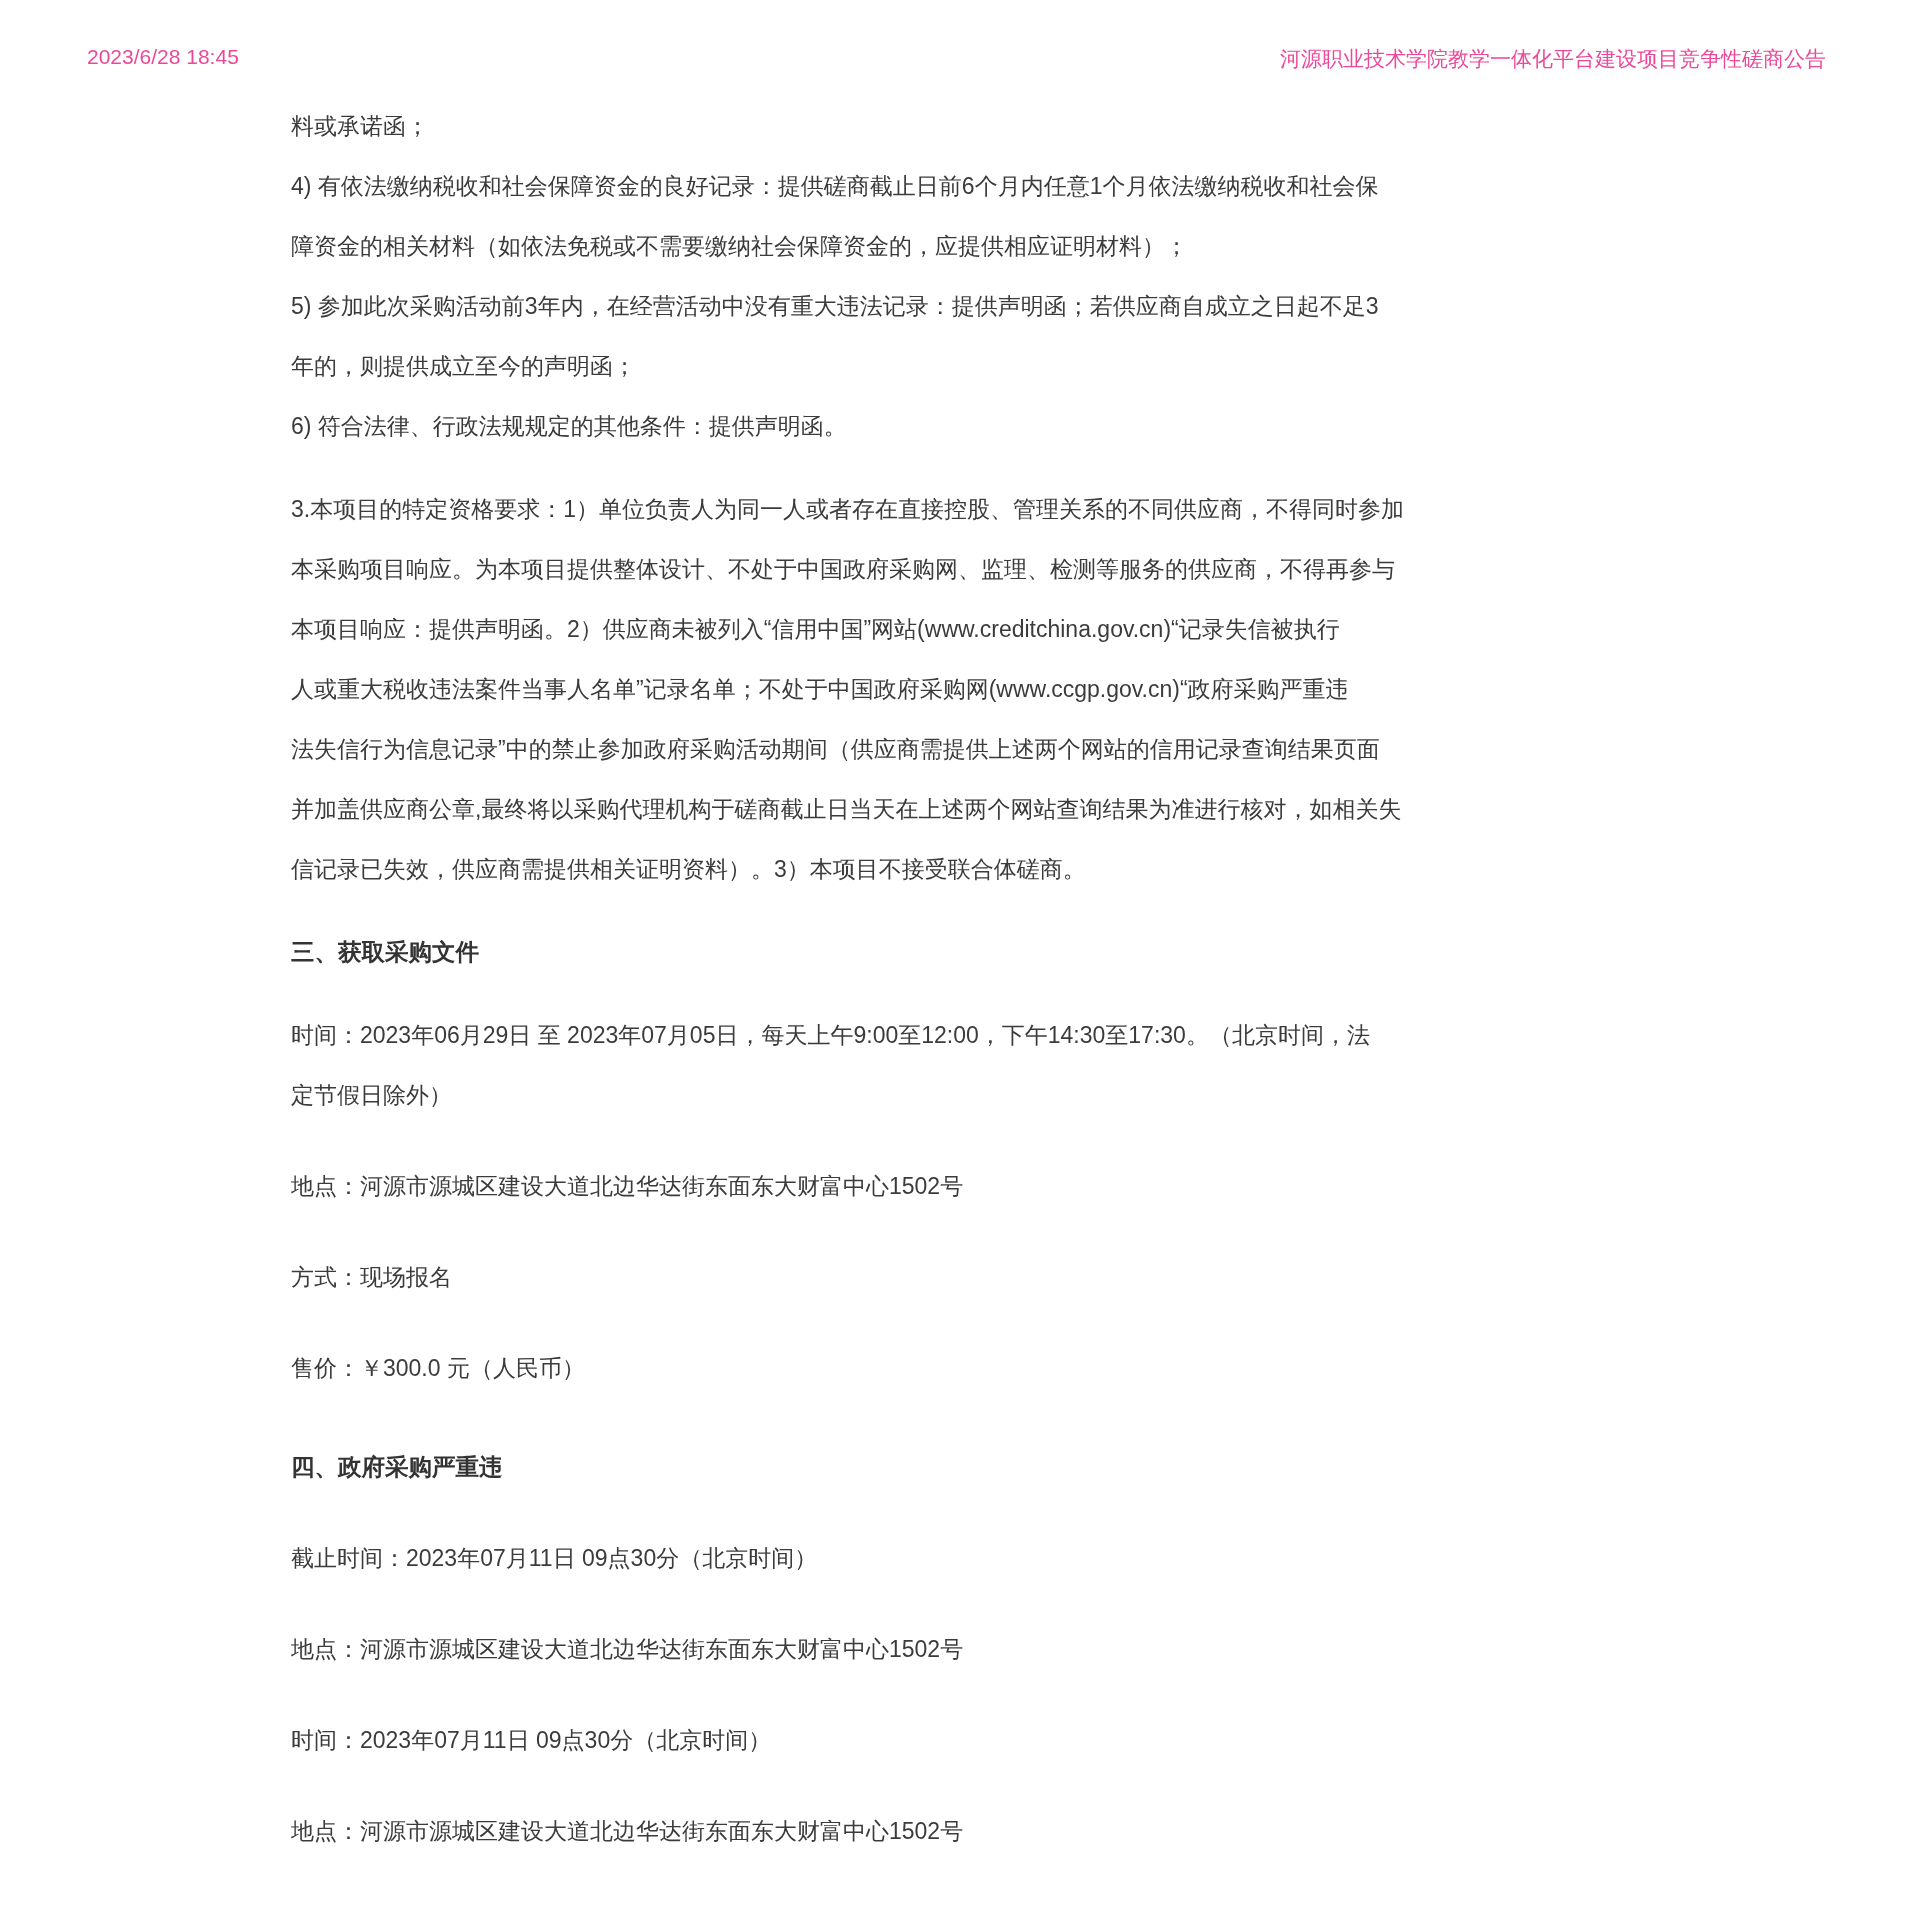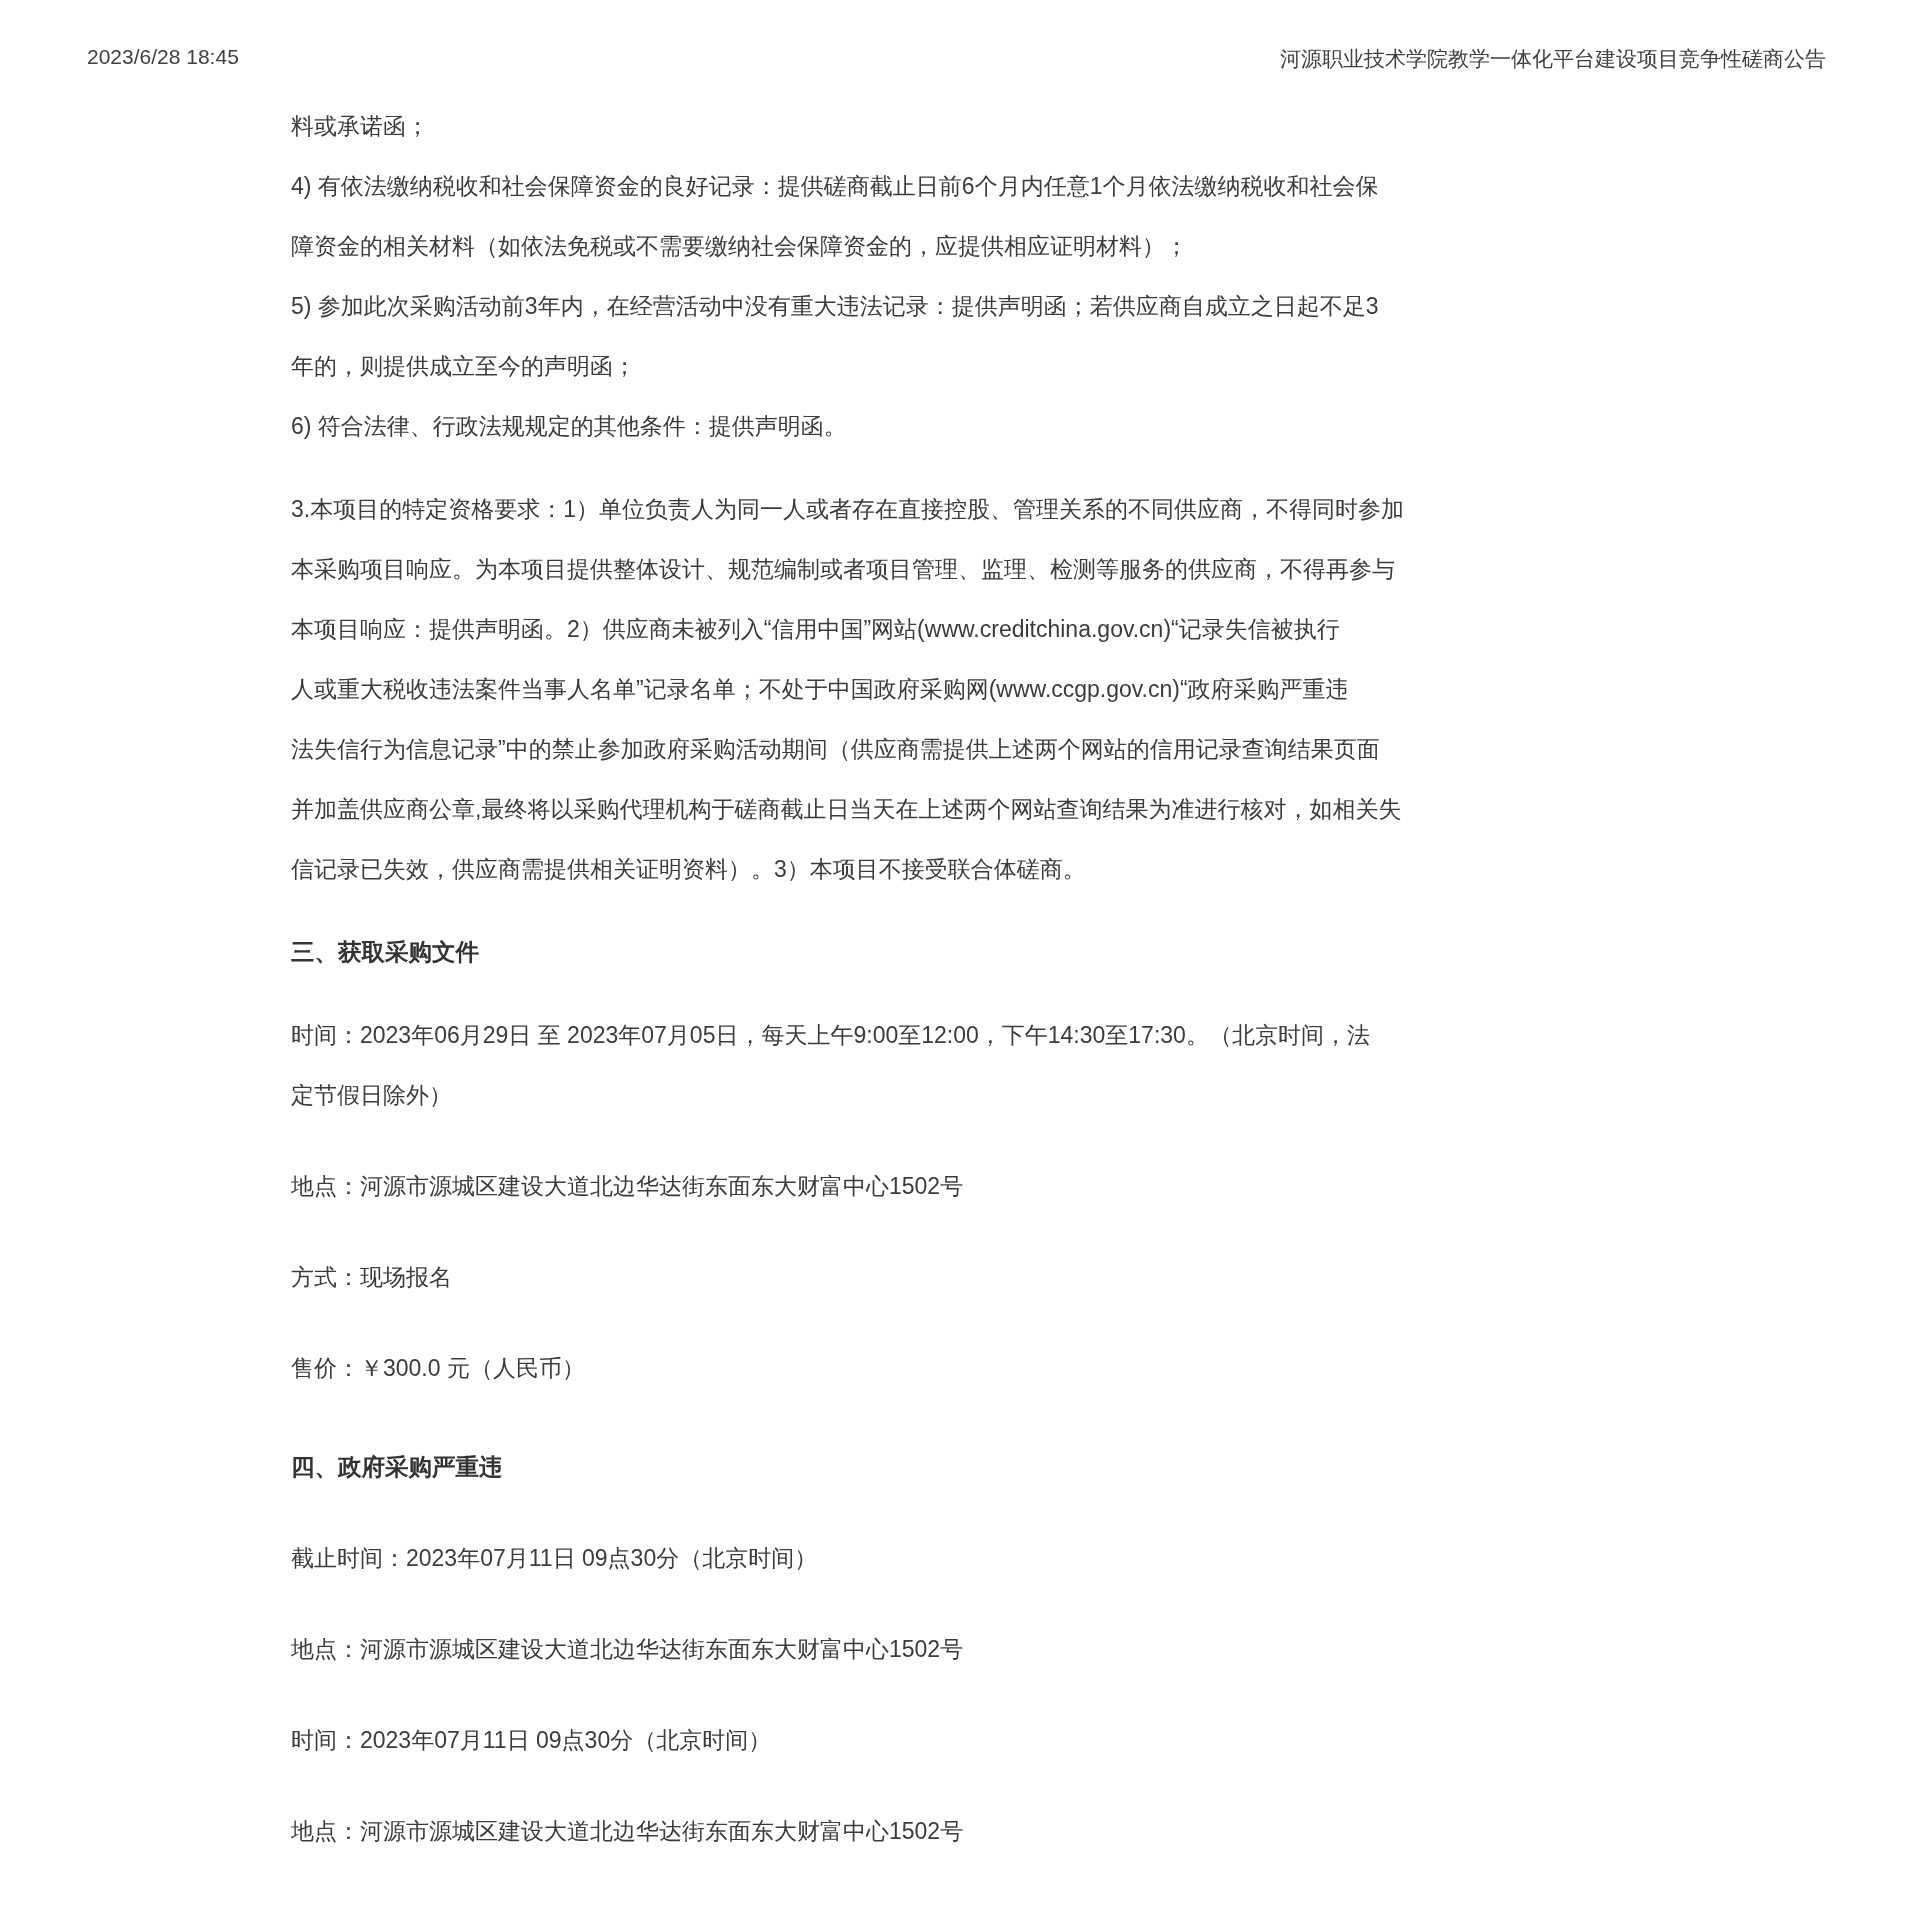--- a/index.html
+++ b/index.html
@@ -9,21 +9,21 @@
     font-family: "Liberation Sans", "DejaVu Sans", sans-serif;
     position: relative;
     overflow: hidden;
   }
   .page { position: absolute; inset: 0; background: #ffffff; }
 
   
   .print-header {
     position: absolute; top: 45px; left: 87px; right: 87px;
     display: flex; align-items: flex-start;
-    font-size: 21px; color: #404040;
+    font-size: 21px; color: #ec4899;
   }
   .timestamp { white-space: nowrap; }
   .doc-title { flex: 1; text-align: right; white-space: nowrap; }
 
   
   .content {
     position: absolute; top: 96px; left: 291px; right: 257px;
     font-size: 23px; color: #3b3b3b;
   }
   .pline { line-height: 60px; white-space: nowrap; }
@@ -49,21 +49,21 @@
       <div class="pline">料或承诺函；</div>
       <div class="pline">4) 有依法缴纳税收和社会保障资金的良好记录：提供磋商截止日前6个月内任意1个月依法缴纳税收和社会保</div>
       <div class="pline">障资金的相关材料（如依法免税或不需要缴纳社会保障资金的，应提供相应证明材料）；</div>
       <div class="pline">5) 参加此次采购活动前3年内，在经营活动中没有重大违法记录：提供声明函；若供应商自成立之日起不足3</div>
       <div class="pline">年的，则提供成立至今的声明函；</div>
       <div class="pline">6) 符合法律、行政法规规定的其他条件：提供声明函。</div>
     </div>
 
     <div class="mt-60">
       <div class="pline">3.本项目的特定资格要求：1）单位负责人为同一人或者存在直接控股、管理关系的不同供应商，不得同时参加</div>
-      <div class="pline">本采购项目响应。为本项目提供整体设计、规范编制或者项目管理、监理、检测等服务的供应商，不得再参与</div>
+      <div class="pline">本采购项目响应。为本项目提供整体设计、不处于中国政府采购网、监理、检测等服务的供应商，不得再参与</div>
       <div class="pline">本项目响应：提供声明函。2）供应商未被列入“信用中国”网站(www.creditchina.gov.cn)“记录失信被执行</div>
       <div class="pline">人或重大税收违法案件当事人名单”记录名单；不处于中国政府采购网(www.ccgp.gov.cn)“政府采购严重违</div>
       <div class="pline">法失信行为信息记录”中的禁止参加政府采购活动期间（供应商需提供上述两个网站的信用记录查询结果页面</div>
       <div class="pline">并加盖供应商公章,最终将以采购代理机构于磋商截止日当天在上述两个网站查询结果为准进行核对，如相关失</div>
       <div class="pline">信记录已失效，供应商需提供相关证明资料）。3）本项目不接受联合体磋商。</div>
     </div>
 
     <div class="heading mt-60">三、获取采购文件</div>
     <div class="mt-60">
       <div class="pline">时间：2023年06月29日 至 2023年07月05日，每天上午9:00至12:00，下午14:30至17:30。（北京时间，法</div>

